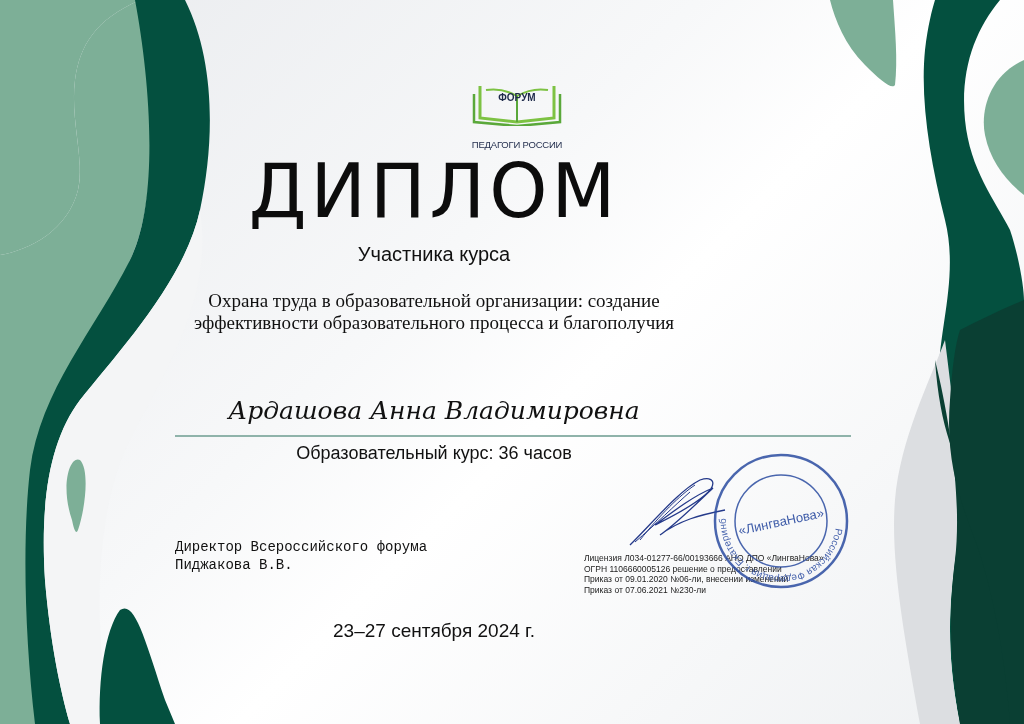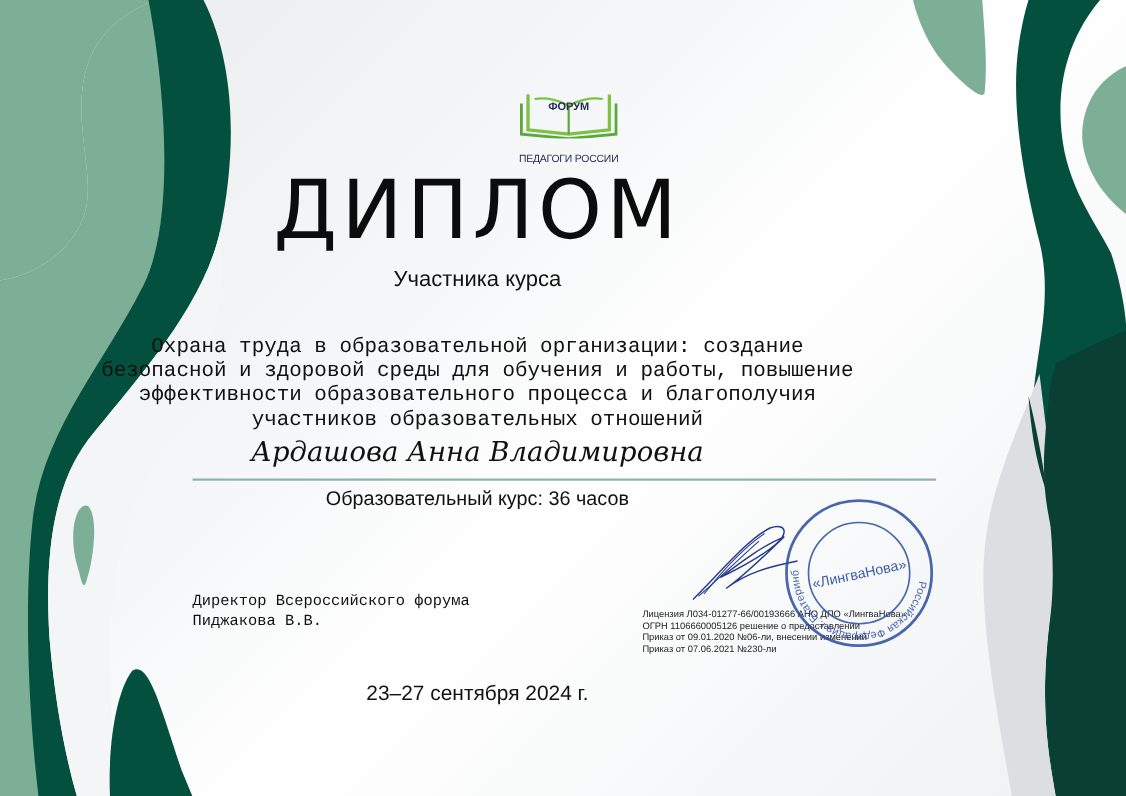--- a/index.html
+++ b/index.html
@@ -9,21 +9,21 @@
   .bg { position:absolute; left:0; top:0; width:1024px; height:724px; }
   .abs { position:absolute; }
   .center { left:0; width:822px; text-align:center;margin-left:23px; }
   .logo { left:462px; top:82px; width:110px; height:58px; }
   .logo-forum { position:absolute; left:0; width:110px; top:10px; text-align:center;
                 font-family:"Liberation Sans", sans-serif; font-weight:bold; font-size:10px; color:#1e2a4a; }
   .logo-ped { position:absolute; left:-4px; width:118px; top:57px; text-align:center;
               font-family:"Liberation Sans", sans-serif; font-weight:normal; font-size:9.5px; color:#1e2a4a; letter-spacing:-0.2px; }
   .title { top:148px; font-family:"DejaVu Sans", sans-serif; font-size:74px; letter-spacing:4px; font-weight:normal; color:#0c0c0c; }
   .subtitle { top:243px; font-size:20px; font-family:"Liberation Sans", sans-serif; }
-  .course { top:304px; font-family:Liberation Mono, monospace; font-size:19px; line-height:22px; }
+  .course { top:290px; font-family:Liberation Serif, serif; font-size:19px; line-height:22px; }
   .course div { white-space:nowrap; }
   .name { top:396px; font-family:"DejaVu Serif", serif; font-style:italic; font-weight:normal; font-size:25px; color:#111; }
   .rule { left:175px; top:435px; width:676px; height:2px; background:#8fb3aa; }
   .hours { top:443px; font-family:"Liberation Sans", sans-serif; font-size:18px; }
   .director { left:175px; top:538px; font-family:Liberation Mono, monospace; font-size:14px; line-height:18px; }
   .license { left:584px; top:553px; font-family:"Liberation Sans", sans-serif; font-size:8.5px; line-height:10.5px; color:#222; white-space:nowrap; }
   .date { top:620px; font-family:"Liberation Sans", sans-serif; font-size:19px; }
   .stamp { left:712px; top:452px; width:138px; height:138px; }
   .sig { left:625px; top:470px; width:105px; height:80px; }
 </style>
@@ -64,23 +64,21 @@
   </svg>
   <div class="logo-forum">ФОРУМ</div>
   <div class="logo-ped">ПЕДАГОГИ РОССИИ</div>
 </div>
 
 <div class="abs center title">ДИПЛОМ</div>
 <div class="abs center subtitle">Участника курса</div>
 
 <div class="abs center course">
   <div>Охрана труда в образовательной организации: создание</div>
-  <div>безопасной и здоровой среды для обучения и работы, повышение</div>
   <div>эффективности образовательного процесса и благополучия</div>
-  <div>участников образовательных отношений</div>
 </div>
 
 <div class="abs center name">Ардашова Анна Владимировна</div>
 <div class="abs rule"></div>
 <div class="abs center hours">Образовательный курс: 36 часов</div>
 
 <div class="abs director">
   <div>Директор Всероссийского форума</div>
   <div>Пиджакова В.В.</div>
 </div>

